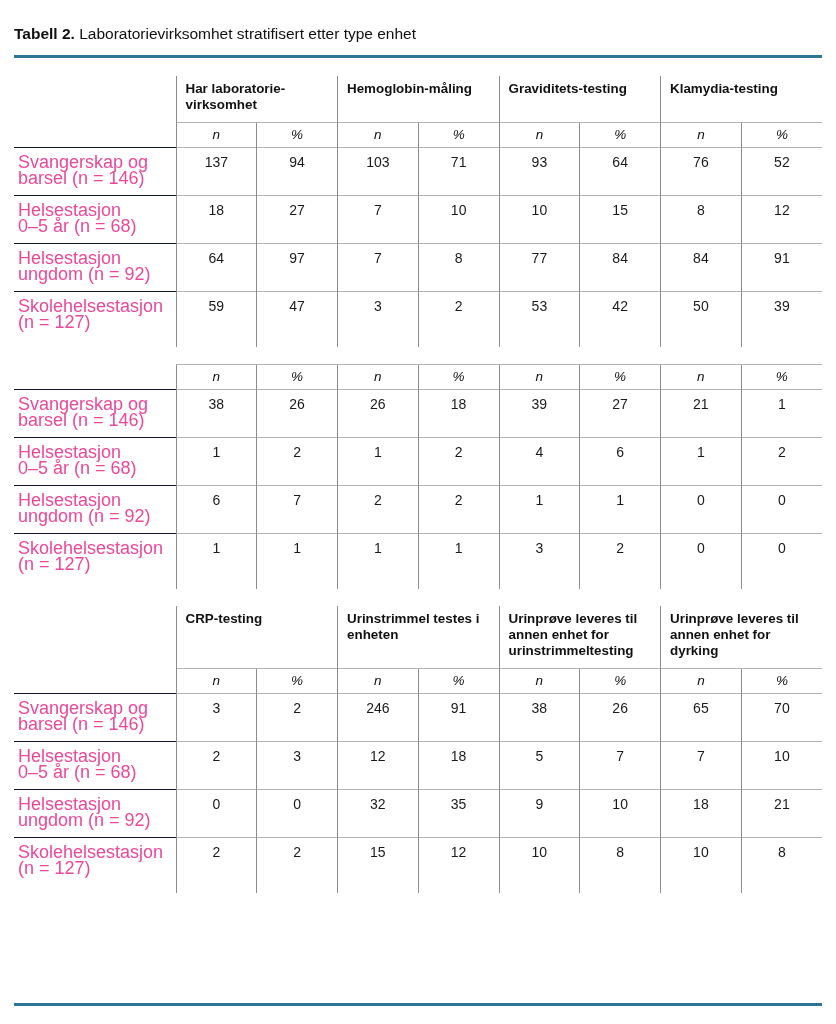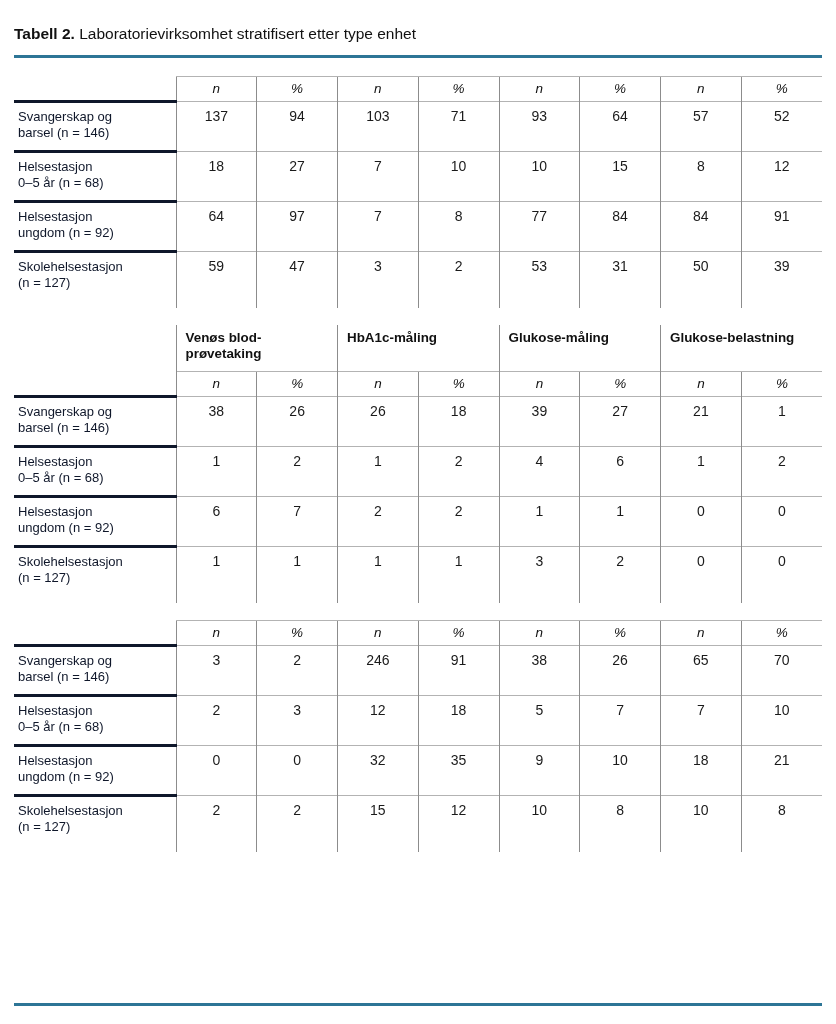--- a/index.html
+++ b/index.html
@@ -97,28 +97,28 @@
     border-left: 1px solid #8c8c8c;
     color: #111111;
   }
   th.sub-pad {
     border: 0;
     padding: 0;
   }
 
   
   td.stubcell {
-    font-size: 13px;
+    font-size: 18px;
     text-align: left;
     vertical-align: top;
     padding: 6px 8px 9px 4px;
     line-height: 16px;
-    border-top: 3px solid #0f172a;
+    border-top: 1px solid #0f172a;
     white-space: pre-line;
-    color: #0f172a;
+    color: #ec4899;
   }
   td.num {
     font-size: 14px;
     text-align: center;
     vertical-align: top;
     padding: 6px 2px 9px 2px;
     border-top: 1px solid #b3b3b3;
     border-left: 1px solid #8c8c8c;
     color: #1a1a1a;
   }
@@ -156,20 +156,27 @@
             <col style="width: 80.75px;">
             <col style="width: 80.75px;">
             <col style="width: 80.75px;">
             <col style="width: 80.75px;">
             <col style="width: 80.75px;">
             <col style="width: 80.75px;">
             <col style="width: 80.75px;">
           </colgroup>
           <thead>
             <tr>
+              <th class="grp-pad"></th>
+              <th class="grp" colspan="2">Har laboratorie-virksomhet</th>
+              <th class="grp" colspan="2">Hemoglobin-måling</th>
+              <th class="grp" colspan="2">Graviditets-testing</th>
+              <th class="grp" colspan="2">Klamydia-testing</th>
+            </tr>
+            <tr>
               <th class="sub-pad"></th>
               <th class="sub">n</th>
               <th class="sub">%</th>
               <th class="sub">n</th>
               <th class="sub">%</th>
               <th class="sub">n</th>
               <th class="sub">%</th>
               <th class="sub">n</th>
               <th class="sub">%</th>
             </tr>
@@ -177,21 +184,21 @@
           <tbody>
             <tr>
               <td class="stubcell">Svangerskap og
 barsel (n = 146)</td>
               <td class="num">137</td>
               <td class="num">94</td>
               <td class="num">103</td>
               <td class="num">71</td>
               <td class="num">93</td>
               <td class="num">64</td>
-              <td class="num">57</td>
+              <td class="num">76</td>
               <td class="num">52</td>
             </tr>
             <tr>
               <td class="stubcell">Helsestasjon
 0–5 år (n = 68)</td>
               <td class="num">18</td>
               <td class="num">27</td>
               <td class="num">7</td>
               <td class="num">10</td>
               <td class="num">10</td>
@@ -212,21 +219,21 @@
               <td class="num">91</td>
             </tr>
             <tr class="lastrow">
               <td class="stubcell">Skolehelsestasjon
 (n = 127)</td>
               <td class="num">59</td>
               <td class="num">47</td>
               <td class="num">3</td>
               <td class="num">2</td>
               <td class="num">53</td>
-              <td class="num">31</td>
+              <td class="num">42</td>
               <td class="num">50</td>
               <td class="num">39</td>
             </tr>
             <tr class="tailrule">
               <td></td>
               <td class="vr"></td>
               <td class="vr"></td>
               <td class="vr"></td>
               <td class="vr"></td>
               <td class="vr"></td>
@@ -244,27 +251,20 @@
             <col style="width: 80.75px;">
             <col style="width: 80.75px;">
             <col style="width: 80.75px;">
             <col style="width: 80.75px;">
             <col style="width: 80.75px;">
             <col style="width: 80.75px;">
             <col style="width: 80.75px;">
             <col style="width: 80.75px;">
           </colgroup>
           <thead>
-            <tr>
-              <th class="grp-pad"></th>
-              <th class="grp" colspan="2">Venøs blod-prøvetaking</th>
-              <th class="grp" colspan="2">HbA1c-måling</th>
-              <th class="grp" colspan="2">Glukose-måling</th>
-              <th class="grp" colspan="2">Glukose-belastning</th>
-            </tr>
             <tr>
               <th class="sub-pad"></th>
               <th class="sub">n</th>
               <th class="sub">%</th>
               <th class="sub">n</th>
               <th class="sub">%</th>
               <th class="sub">n</th>
               <th class="sub">%</th>
               <th class="sub">n</th>
               <th class="sub">%</th>
@@ -341,20 +341,27 @@
             <col style="width: 80.75px;">
             <col style="width: 80.75px;">
             <col style="width: 80.75px;">
             <col style="width: 80.75px;">
             <col style="width: 80.75px;">
             <col style="width: 80.75px;">
             <col style="width: 80.75px;">
           </colgroup>
           <thead>
             <tr>
+              <th class="grp-pad"></th>
+              <th class="grp" colspan="2">CRP-testing</th>
+              <th class="grp" colspan="2">Urinstrimmel testes i enheten</th>
+              <th class="grp" colspan="2">Urinprøve leveres til annen enhet for urinstrimmeltesting</th>
+              <th class="grp" colspan="2">Urinprøve leveres til annen enhet for dyrking</th>
+            </tr>
+            <tr>
               <th class="sub-pad"></th>
               <th class="sub">n</th>
               <th class="sub">%</th>
               <th class="sub">n</th>
               <th class="sub">%</th>
               <th class="sub">n</th>
               <th class="sub">%</th>
               <th class="sub">n</th>
               <th class="sub">%</th>
             </tr>

